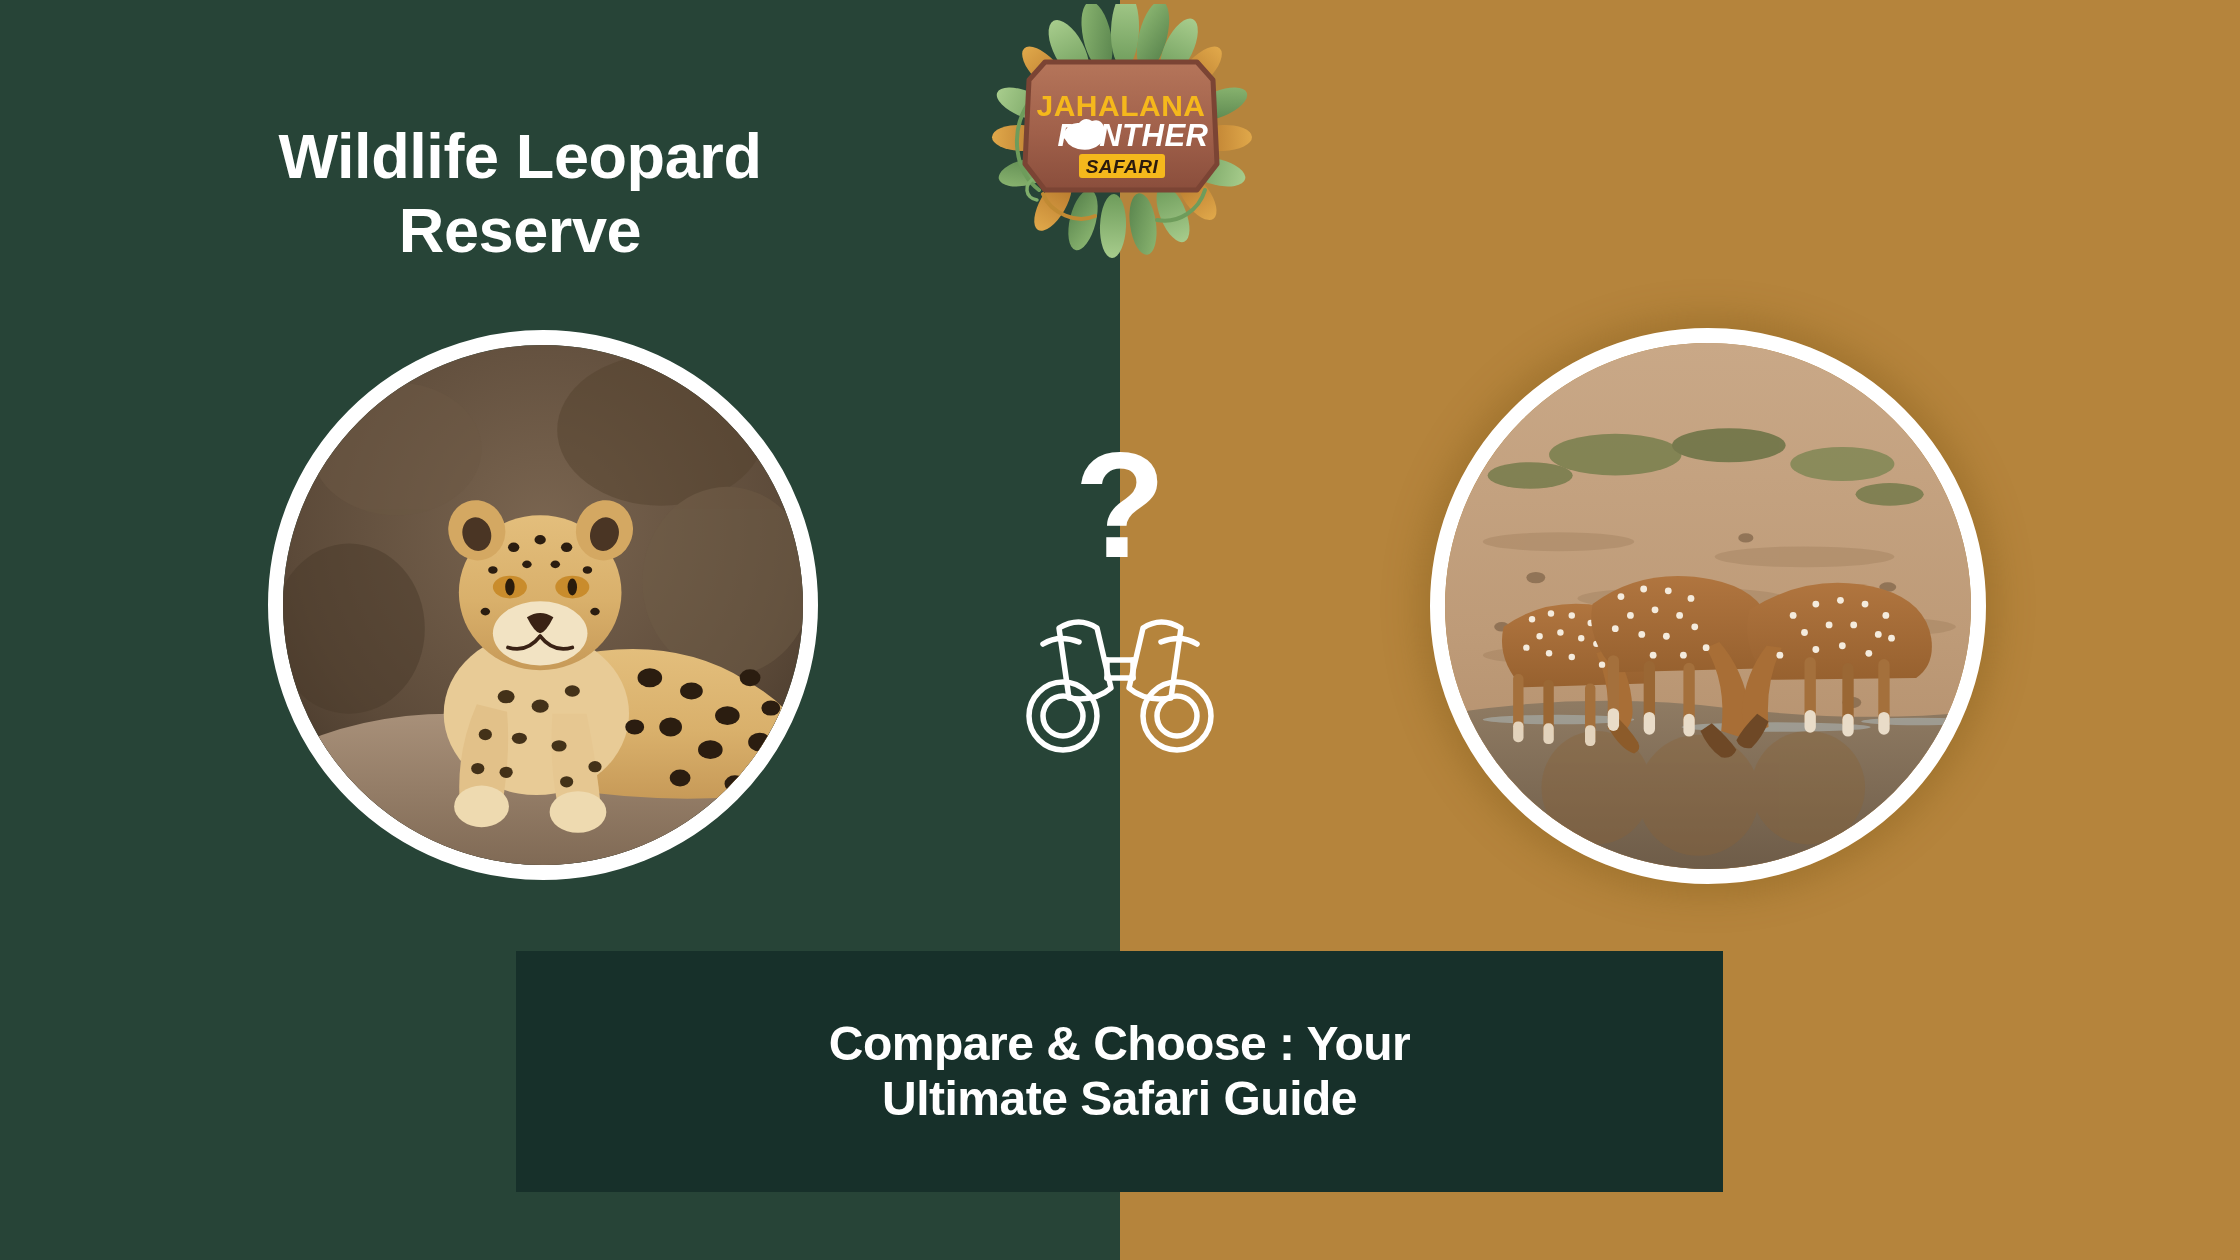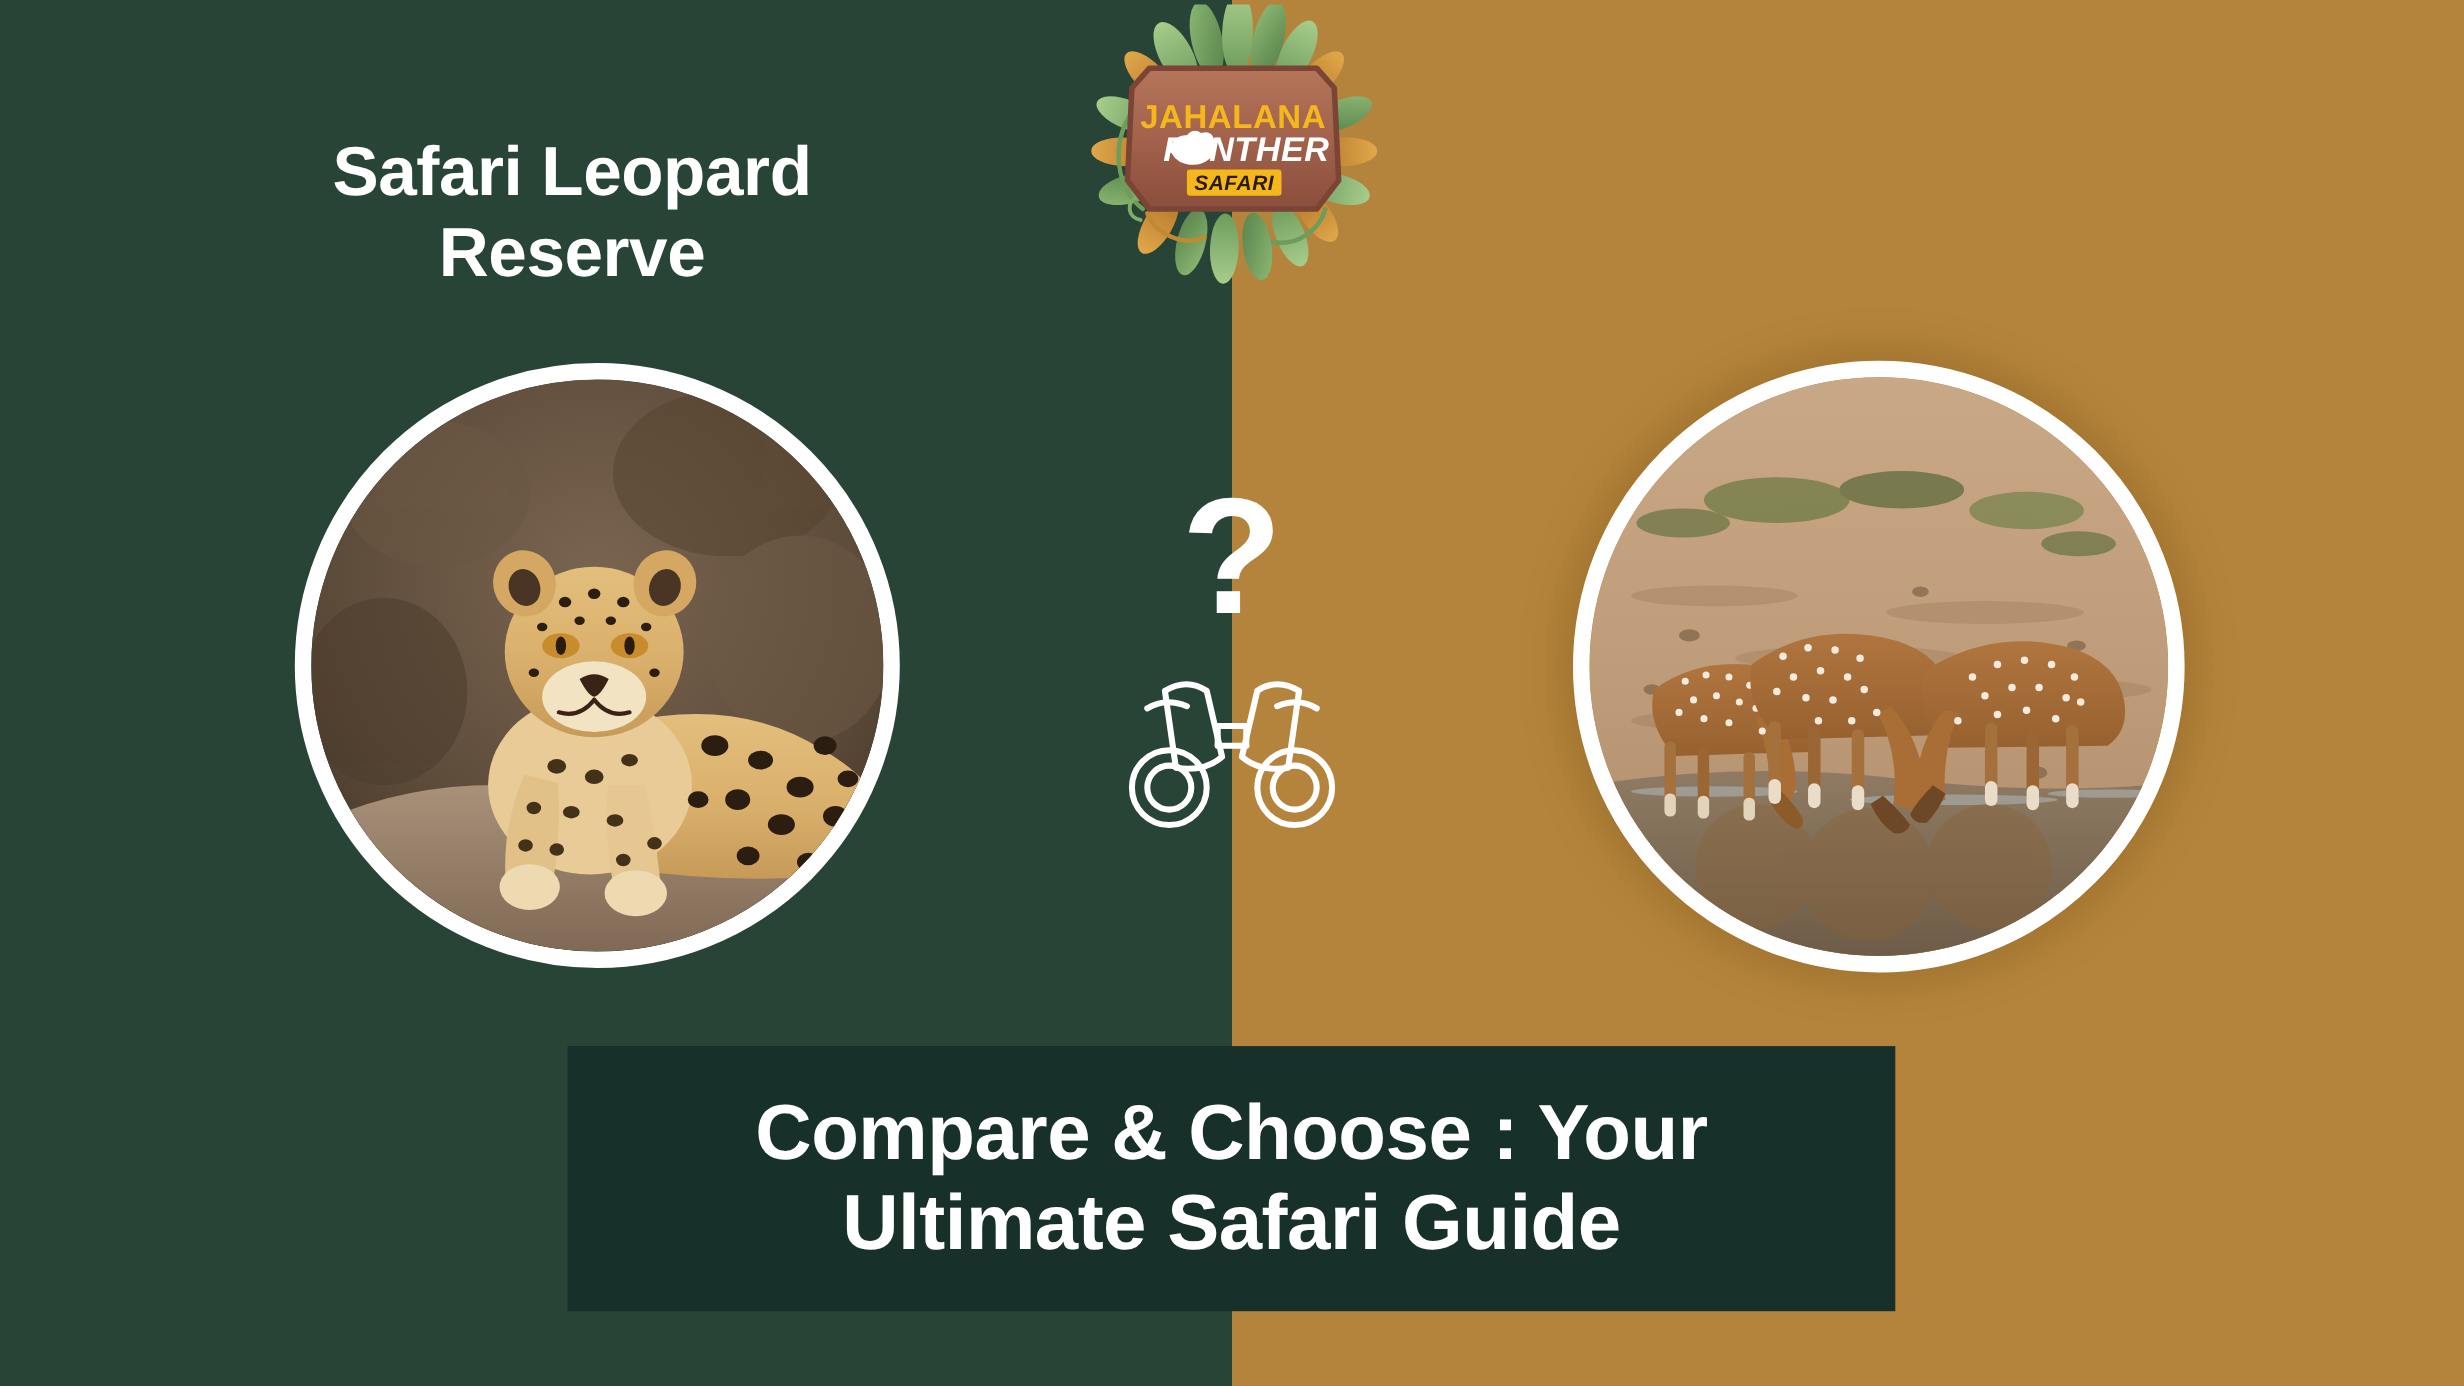--- a/index.html
+++ b/index.html
@@ -111,36 +111,36 @@
     width: 1207px;
     height: 241px;
     background: #17302A;
     display: flex;
     align-items: center;
     justify-content: center;
   }
   #banner-text {
     color: #FFFFFF;
     font-weight: 700;
-    font-size: 71px;
+    font-size: 48px;
     line-height: 1.13;
     text-align: center;
     white-space: pre-line;
     letter-spacing: -0.5px;
   }
 </style>
 </head>
 <body>
 
 <div id="canvas">
 
   <div id="bg-left" class="bg-half"></div>
   <div id="bg-right" class="bg-half"></div>
 
-  <div id="title-left" class="heading">Safari Leopard
+  <div id="title-left" class="heading">Wildlife Leopard
 Reserve</div>
 
 
   <div id="logo">
     <svg viewBox="0 0 272 258" xmlns="http://www.w3.org/2000/svg">
       <defs>
         <linearGradient id="leafA" x1="0" y1="0" x2="0" y2="1">
           <stop offset="0%" stop-color="#A7CC8C"></stop>
           <stop offset="100%" stop-color="#6E9C5B"></stop>
         </linearGradient>

